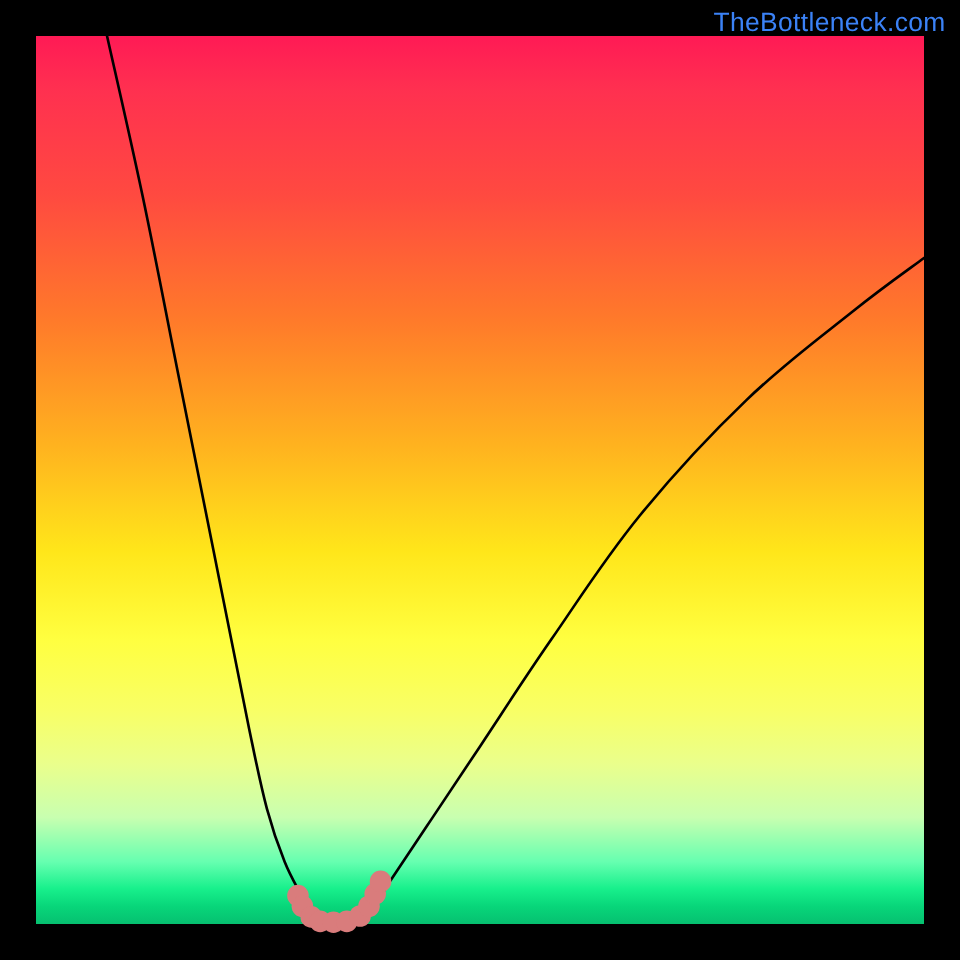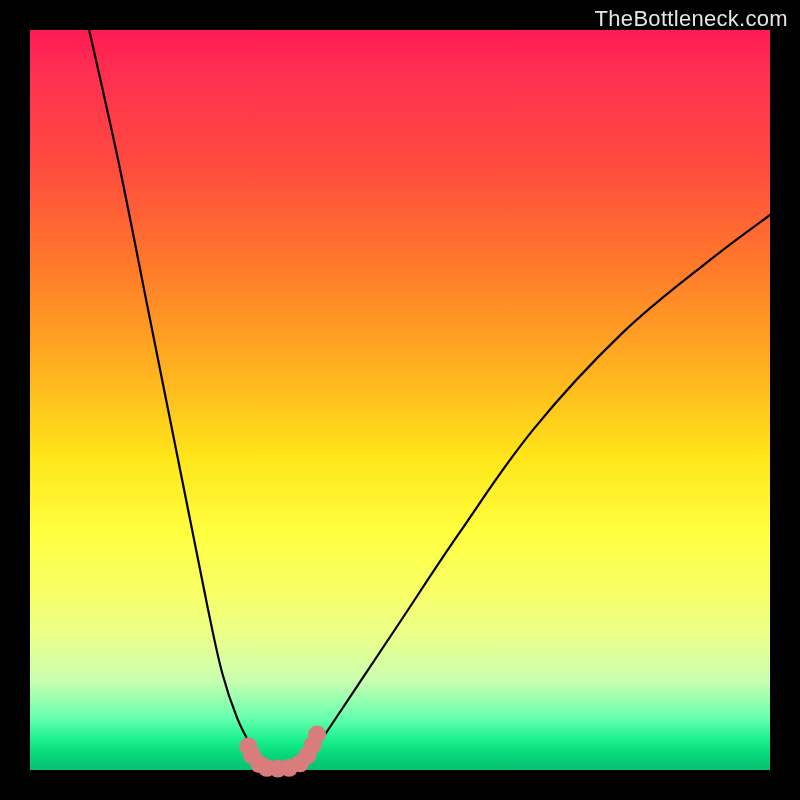--- a/index.html
+++ b/index.html
@@ -14,21 +14,21 @@
   .frame {
     position: relative;
     width: 800px;
     height: 800px;
     background: #000;
   }
   .watermark {
     position: absolute;
     top: 6px;
     right: 12px;
-    color: #e5e5e5;
+    color: #3b82f6;
     font-size: 22px;
     font-weight: 500;
     letter-spacing: 0.3px;
     user-select: none;
   }
   .plot-area {
     position: absolute;
     left: 30px;
     top: 30px;
     width: 740px;

